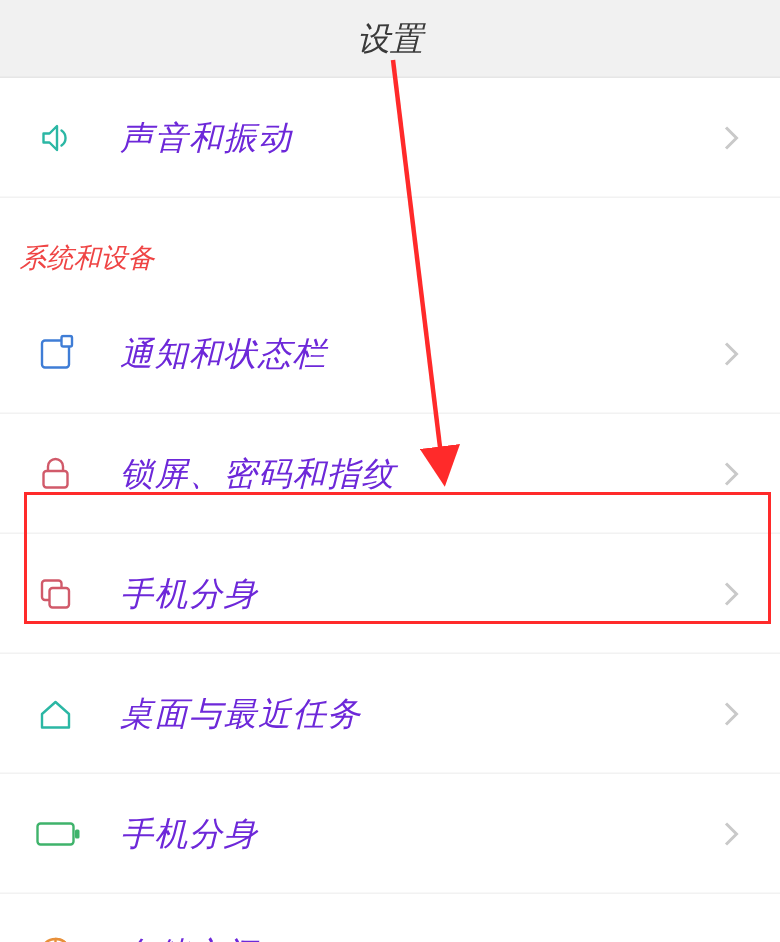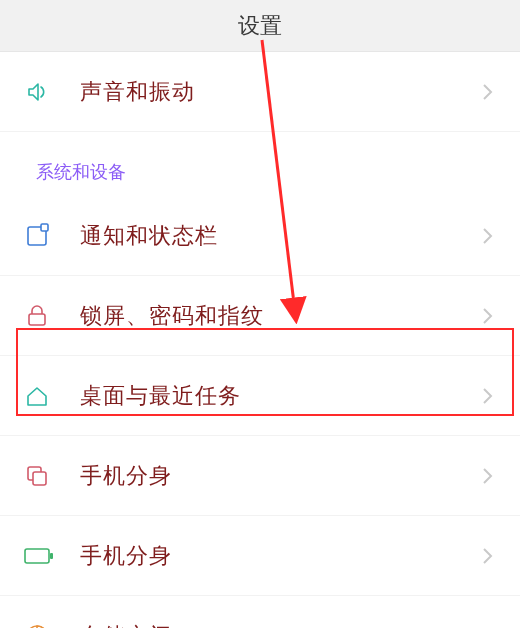--- a/index.html
+++ b/index.html
@@ -1,44 +1,44 @@
 <!DOCTYPE html>
 <html><head>
 <meta charset="utf-8">
 <style>
   * { box-sizing: border-box; margin: 0; padding: 0; }
   html, body { width: 520px; height: 628px; font-family: -apple-system, "Helvetica Neue", Arial, sans-serif; background: #ffffff; overflow: hidden; }
-  .screen { position: relative; width: 520px; height: 628px; background: #ffffff; }
+  .screen { position: relative; width: 520px; height: 628px; background: #ffffff; font-style: italic; }
   .header {
     height: 52px;
     background: #f1f1f1;
     border-bottom: 1px solid #e6e6e6;
     display: flex; align-items: center; justify-content: center;
     font-size: 22px; color: #3a3a3a;
   }
   .section-label {
-    padding: 28px 24px 12px 36px;
+    padding: 28px 24px 12px 13px;
     font-size: 18px;
-    color: #8b5cf6;
+    color: #ef4444;
     background: #ffffff;
   }
   .row {
     display: flex; align-items: center;
     height: 80px;
     padding: 0 24px 0 24px;
     border-bottom: 1px solid #f2f2f2;
     background: #ffffff;
   }
   .row .icon-wrap {
     width: 56px; display: flex; align-items: center; justify-content: flex-start;
   }
   .row .label {
     flex: 1;
     font-size: 22px;
-    color: #7f1d1d;
+    color: #6d28d9;
     letter-spacing: 1px;
   }
   .row .chev {
     width: 18px; display: flex; align-items: center; justify-content: center;
   }
   .highlight {
     position: absolute;
     left: 16px; right: 6px;
     top: 328px; height: 88px;
     border: 2px solid #ff2a2a;
@@ -104,39 +104,39 @@
     <span class="chev">
       <svg width="12" height="20" viewBox="0 0 12 20">
           <path d="M3 3 l7 7 -7 7" fill="none" stroke="#c9c9c9" stroke-width="2"></path>
         </svg>
     </span>
   </div>
 
   <div class="row">
     <span class="icon-wrap">
       <svg width="26" height="26" viewBox="0 0 26 26">
-        <path d="M4 13 l9 -8 l9 8 v9 h-18 z" fill="none" stroke="#2bb7a4" stroke-width="1.6" stroke-linejoin="round"></path>
+        <rect x="4" y="4" width="13" height="13" rx="2" fill="none" stroke="#d15a6a" stroke-width="1.6"></rect>
+        <rect x="9" y="9" width="13" height="13" rx="2" fill="#ffffff" stroke="#d15a6a" stroke-width="1.6"></rect>
       </svg>
     </span>
-    <span class="label">桌面与最近任务</span>
+    <span class="label">手机分身</span>
     <span class="chev">
       <svg width="12" height="20" viewBox="0 0 12 20">
           <path d="M3 3 l7 7 -7 7" fill="none" stroke="#c9c9c9" stroke-width="2"></path>
         </svg>
     </span>
   </div>
 
   <div class="row">
     <span class="icon-wrap">
       <svg width="26" height="26" viewBox="0 0 26 26">
-        <rect x="4" y="4" width="13" height="13" rx="2" fill="none" stroke="#d15a6a" stroke-width="1.6"></rect>
-        <rect x="9" y="9" width="13" height="13" rx="2" fill="#ffffff" stroke="#d15a6a" stroke-width="1.6"></rect>
+        <path d="M4 13 l9 -8 l9 8 v9 h-18 z" fill="none" stroke="#2bb7a4" stroke-width="1.6" stroke-linejoin="round"></path>
       </svg>
     </span>
-    <span class="label">手机分身</span>
+    <span class="label">桌面与最近任务</span>
     <span class="chev">
       <svg width="12" height="20" viewBox="0 0 12 20">
           <path d="M3 3 l7 7 -7 7" fill="none" stroke="#c9c9c9" stroke-width="2"></path>
         </svg>
     </span>
   </div>
 
   <div class="row">
     <span class="icon-wrap">
       <svg width="30" height="20" viewBox="0 0 30 20">

